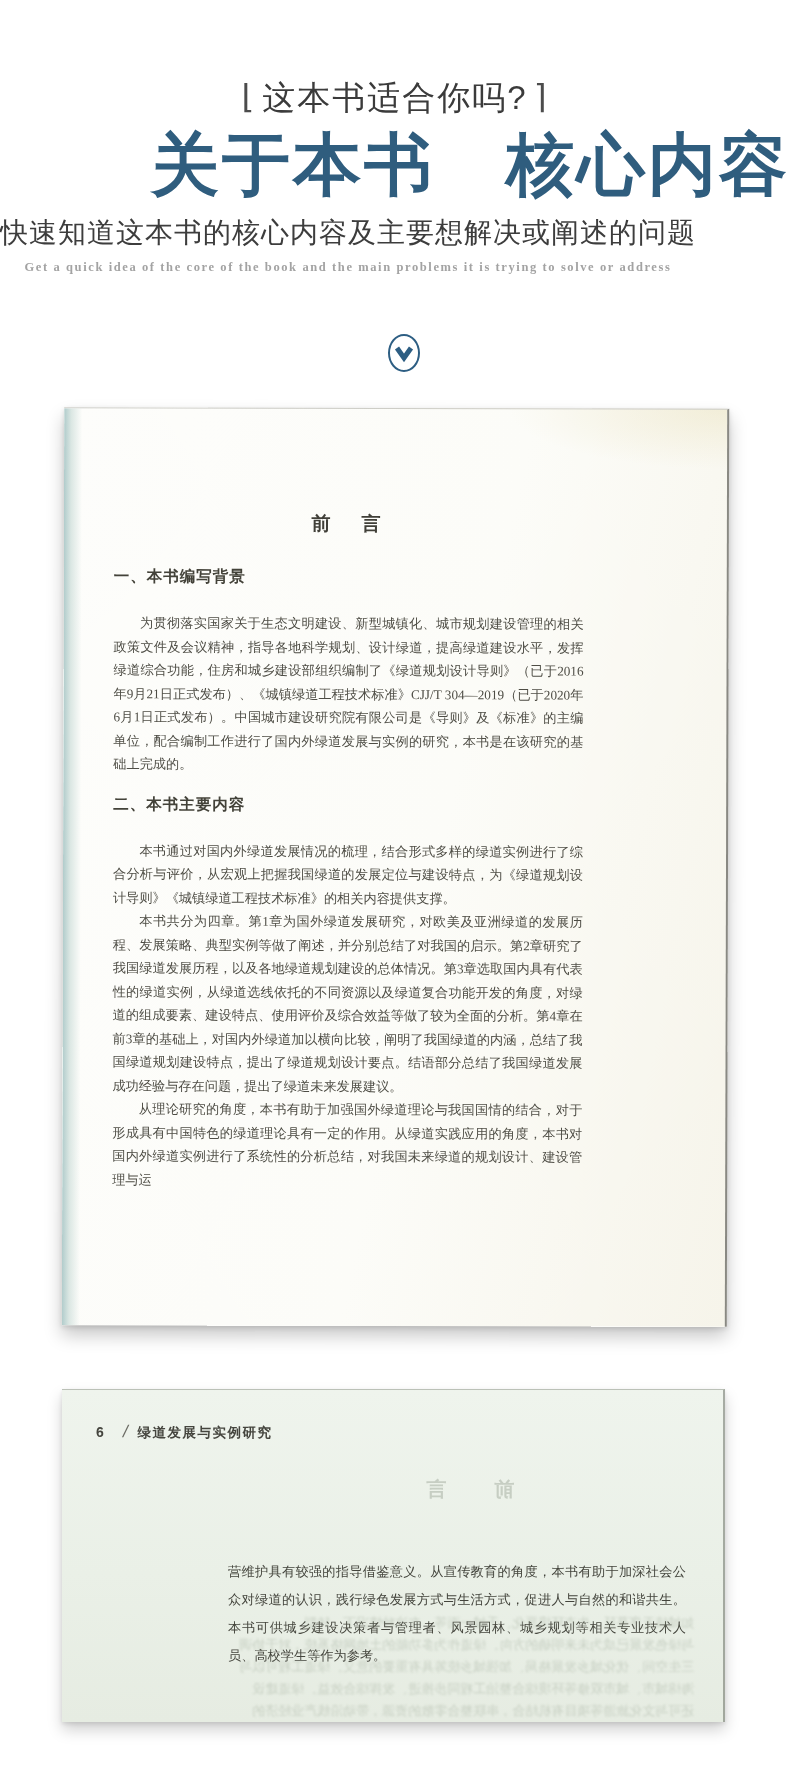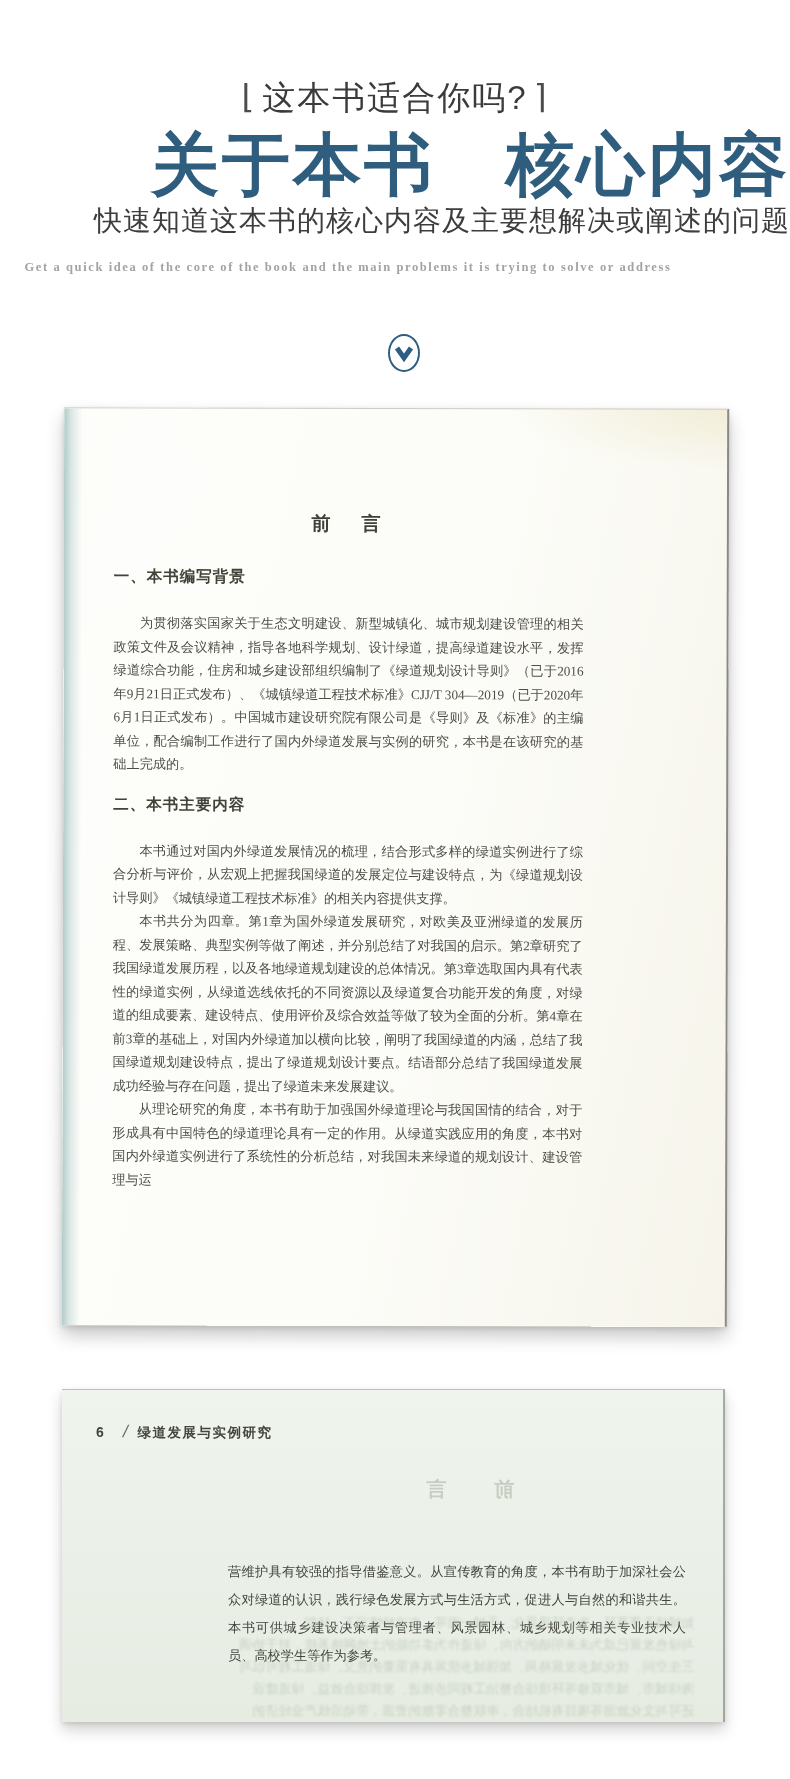--- a/index.html
+++ b/index.html
@@ -13,21 +13,21 @@
     font-family:"Liberation Sans",sans-serif;font-size:33px;line-height:36px;
     color:#3b3b3b;font-weight:500;letter-spacing:2px;
   }
   .tagline .bracket{color:#4c4c4c;font-weight:400;padding:0 6px;position:relative;top:-1px;}
   .main-title{
     position:absolute;top:122px;left:0;width:790px;text-align:right;
     font-size:68px;line-height:86px;font-weight:bold;color:#2f5d7e;
     letter-spacing:3px;font-family:"Liberation Serif",serif;
   }
   .subtitle{
-    position:absolute;top:204px;left:0;width:790px;text-align:right;
+    position:absolute;top:216px;left:0;width:790px;text-align:left;
     font-size:28px;line-height:34px;color:#3d3d3d;letter-spacing:1px;
     font-family:"Liberation Serif",serif;
   }
   .subtitle-en{
     position:absolute;top:260px;left:0;width:696px;text-align:center;
     font-size:12.5px;color:#a3a3a3;letter-spacing:1.6px;font-weight:bold;
     font-family:"Liberation Serif",serif;
   }
   .arrow-circle{
     position:absolute;top:334px;left:388px;width:32px;height:38px;

